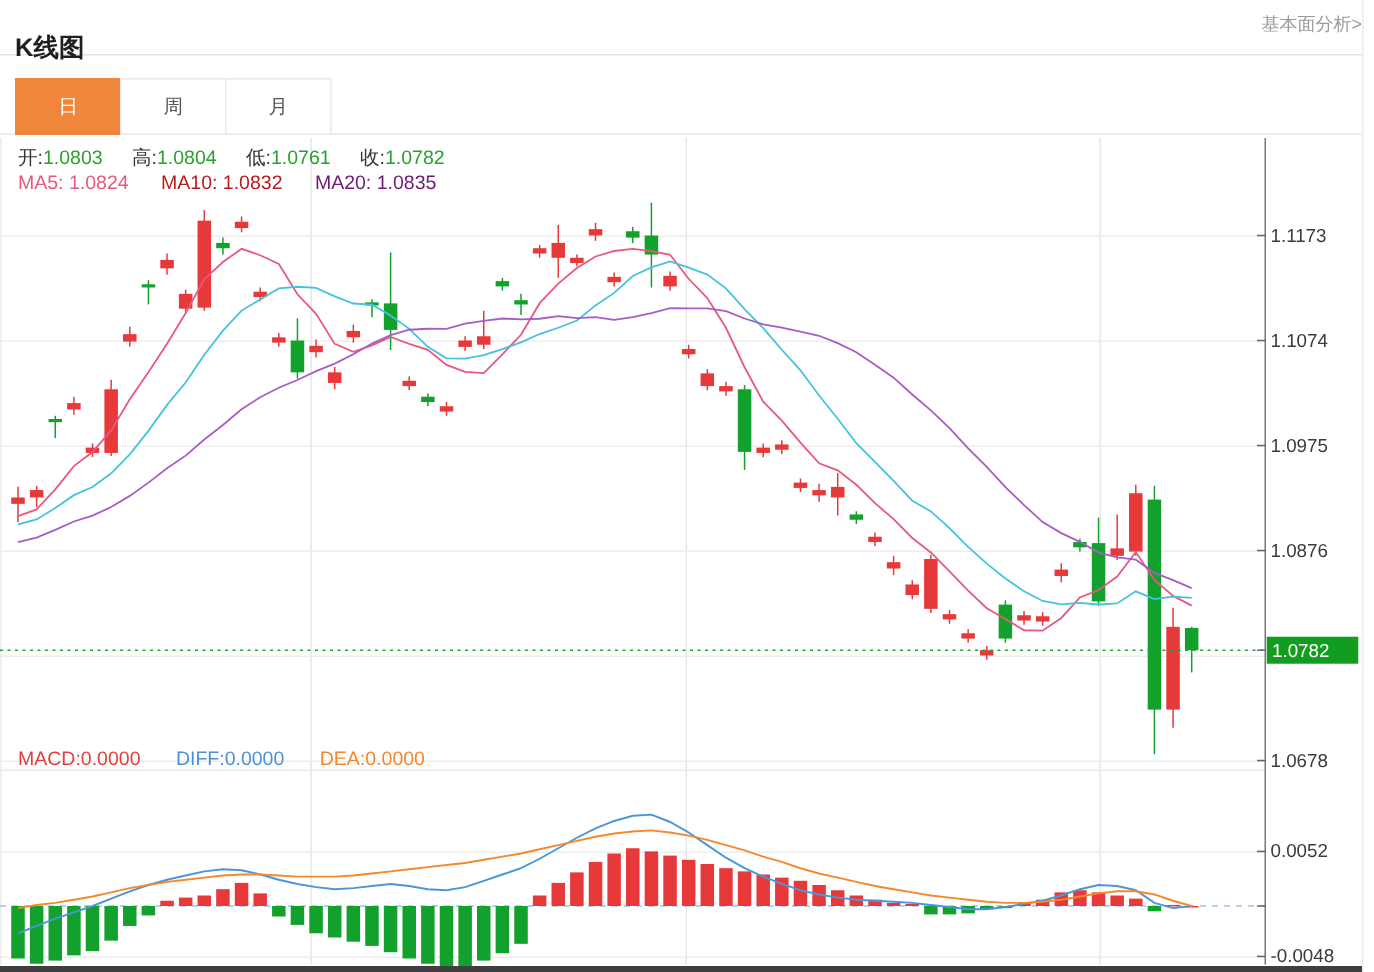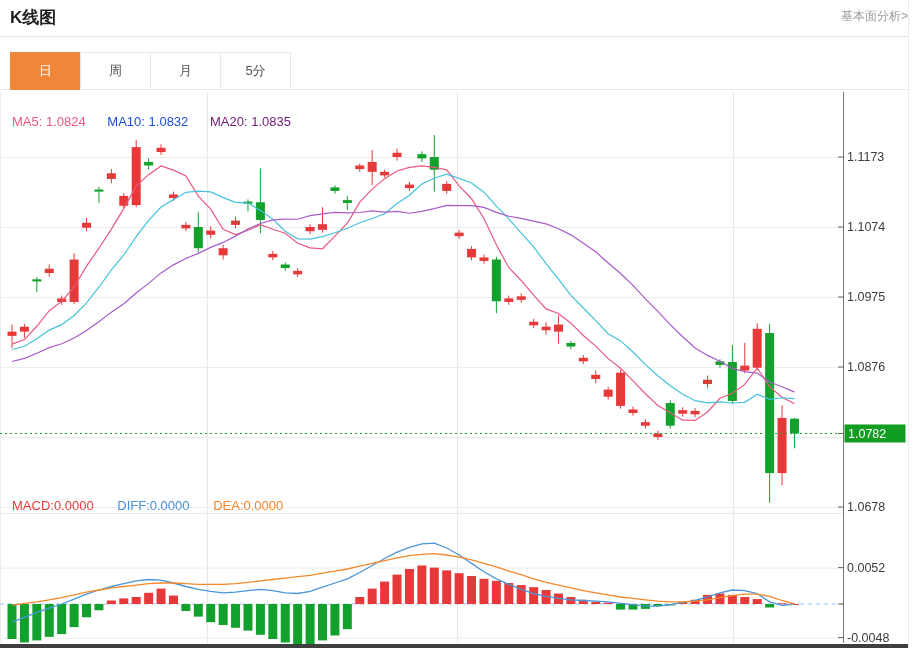--- a/index.html
+++ b/index.html
@@ -1,54 +1,59 @@
 <!DOCTYPE html>
 <html><head>
 <meta charset="utf-8">
 <style>
   html,body{margin:0;padding:0;background:#fff;}
   .page{position:relative;width:916px;height:648px;background:#fff;overflow:hidden;
         font-family:"Liberation Sans","DejaVu Sans",sans-serif;}
-  .title{position:absolute;left:10px;top:6px;font-size:17px;font-weight:bold;color:#1f1f1f;z-index:3;}
+  .title{position:absolute;left:10px;top:20px;font-size:17px;font-weight:bold;color:#1f1f1f;z-index:3;}
   .header-link{position:absolute;right:8px;top:8px;font-size:12px;color:#9a9a9a;z-index:3;cursor:pointer;text-decoration:none;}
   .divider{position:absolute;left:0;top:36px;width:908px;border-top:1px solid #e4e4e4;z-index:2;}
   .tabs{position:absolute;left:10px;top:52px;display:flex;z-index:3;}
   .tab{width:69px;height:36px;line-height:36px;text-align:center;font-size:13px;color:#555;
        background:#fff;border:1px solid #e8e8e8;margin-left:-1px;cursor:pointer;}
   .tab:first-child{margin-left:0;}
   .tab.active{background:#f0863a;border-color:#f0863a;color:#fff;}
   .tabrow-line{position:absolute;left:0;top:89px;width:908px;border-bottom:1px solid #e8e8e8;z-index:2;}
   .ohlc-row{position:absolute;left:12px;top:96px;font-size:13px;z-index:3;white-space:nowrap;}
   .ohlc-row .lbl{color:#333;}
   .ohlc-row .val{color:#28a12d;margin-right:16px;}
   .ma-row{position:absolute;left:12px;top:114px;font-size:13px;z-index:3;white-space:nowrap;}
   .ma-row .pair{margin-right:18px;margin-top:12px;}
-  .ma5{color:#e8597f;} .ma10{color:#1d4ed8;} .ma20{color:#701a75;}
+  .ma5{color:#e8597f;} .ma10{color:#b91c1c;} .ma20{color:#701a75;}
   .macd-row{position:absolute;left:12px;top:498px;font-size:13px;z-index:3;white-space:nowrap;}
   .macd-row .pair{margin-right:20px;}
   .c-macd{color:#e23d3d;} .c-diff{color:#4a90d5;} .c-dea{color:#f5862b;}
   #chart-svg{position:absolute;left:0;top:0;z-index:1;}
 </style>
 </head>
 <body>
 
 <div class="page">
 
   <div class="title">K线图</div>
   <a class="header-link">基本面分析&gt;</a>
   <div class="divider"></div>
 
   <div class="tabs">
     <div class="tab active">日</div>
     <div class="tab">周</div>
     <div class="tab">月</div>
-    <div class="tab">5分</div>
   </div>
   <div class="tabrow-line"></div>
 
+  <div class="ohlc-row">
+    <span class="lbl">开:</span><span class="val">1.0803</span>
+    <span class="lbl">高:</span><span class="val">1.0804</span>
+    <span class="lbl">低:</span><span class="val">1.0761</span>
+    <span class="lbl">收:</span><span class="val">1.0782</span>
+  </div>
 
   <div class="ma-row">
     <span class="pair ma5"><span>MA5:</span> <span>1.0824</span></span>
     <span class="pair ma10"><span>MA10:</span> <span>1.0832</span></span>
     <span class="pair ma20"><span>MA20:</span> <span>1.0835</span></span>
   </div>
 
   <div class="macd-row">
     <span class="pair c-macd"><span>MACD:</span><span>0.0000</span></span>
     <span class="pair c-diff"><span>DIFF:</span><span>0.0000</span></span>

